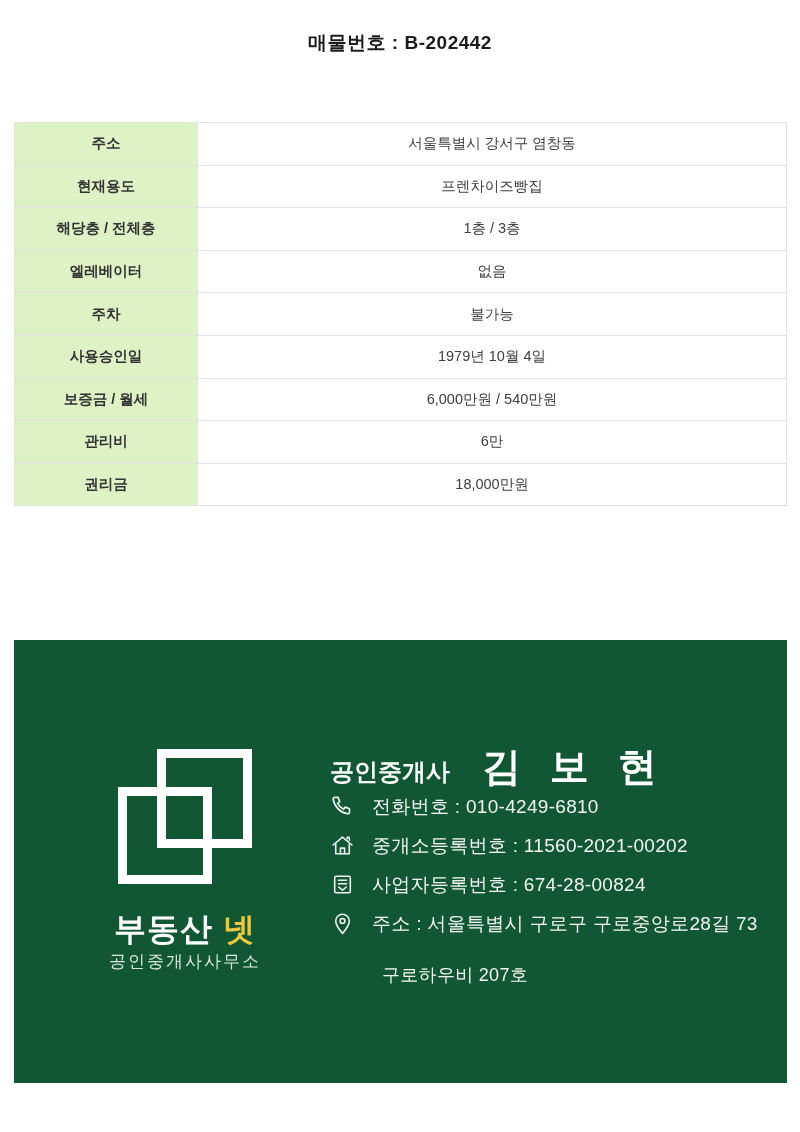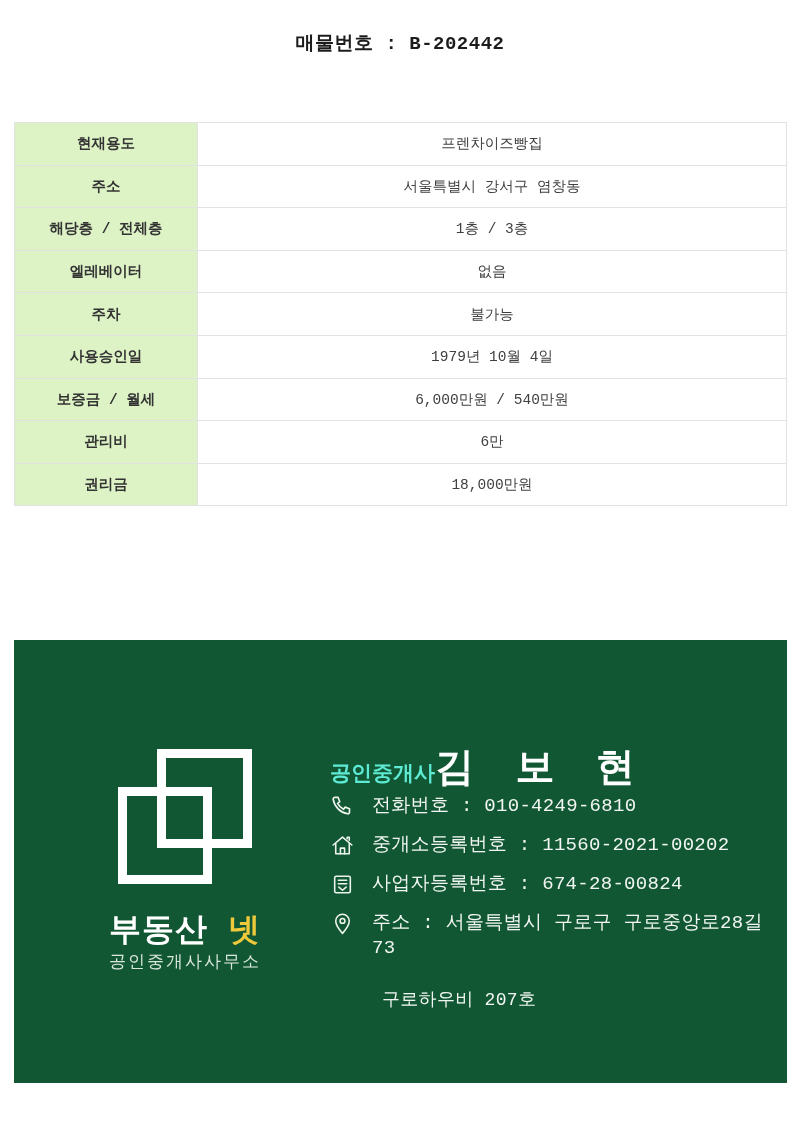--- a/index.html
+++ b/index.html
@@ -1,18 +1,18 @@
 <!DOCTYPE html>
 <html><head>
 <meta charset="utf-8">
 <style>
   * { margin:0; padding:0; box-sizing:border-box; }
   html,body { width:800px; height:1132px; background:#ffffff; overflow:hidden;
               font-family:"Liberation Sans","DejaVu Sans",sans-serif; }
-  .page { position:relative; width:716px; height:1132px; background:#fff;font-family:Liberation Mono, monospace; }
+  .page { position:relative; width:716px; height:1132px; background:#fff; }
 
   .title { position:absolute; top:30px; left:0; width:800px; text-align:center;
            font-size:19px; font-weight:bold; color:#1c1c1c; letter-spacing:0.5px; }
 
   .listing-table { position:absolute; left:14px; top:122px; width:773px;
                    border:1px solid #e2e2e2; border-bottom:none; }
   .trow { display:flex; height:42.6px; border-bottom:1px solid #e2e2e2; }
   .tlabel { width:183px; background:#ddf3c6; display:flex; align-items:center; justify-content:center;
             font-size:14.5px; font-weight:bold; color:#333; border-right:1px solid #e2e2e2; }
   .tvalue { flex:1; background:#fff; display:flex; align-items:center; justify-content:center;
@@ -26,45 +26,45 @@
   .logo-upper  { left:143px; top:109px; width:95px; height:99px; }
   .logo-lower  { left:104px; top:147px; width:94px; height:97px; }
 
   .brand-name { position:absolute; left:0; top:268px; width:342px; text-align:center;
                 font-size:32px; font-weight:bold; color:#ffffff; letter-spacing:1px; }
   .brand-name .accent { color:#eec93c; }
   .brand-sub  { position:absolute; left:0; top:310px; width:342px; text-align:center;
                 font-size:17px; font-weight:normal; color:#d9e6dc; letter-spacing:2px; }
 
   .agent-row { position:absolute; left:316px; top:100px; display:flex; align-items:baseline; }
-  .agent-role { font-size:21px; font-weight:bold; color:#5eead4; margin-right:0; }
+  .agent-role { font-size:24px; font-weight:bold; color:#ffffff; margin-right:32px; }
   .agent-name { font-size:39px; font-weight:bold; color:#ffffff; letter-spacing:9px; }
 
   .contacts { position:absolute; left:316px; top:154px; display:flex; flex-direction:column; gap:14px;justify-content:space-between; }
   .c-row { display:flex; align-items:flex-start; }
   .c-icon { width:25px; height:25px; margin-right:17px; flex:none; color:#eef4ee; }
   .c-icon svg { width:25px; height:25px; display:block; }
   .c-text { font-size:19px; color:#f2f6f2; line-height:25px; letter-spacing:0.3px; }
   .c-text2 { font-size:18px; color:#f2f6f2; line-height:25px; margin-top:13px; padding-left:52px; letter-spacing:0.3px; }
 </style>
 </head>
 <body>
 
 <div class="page">
 
   <div class="title">매물번호 : B-202442</div>
 
   <div class="listing-table">
     <div class="trow">
+      <div class="tlabel">주소</div>
+      <div class="tvalue">서울특별시 강서구 염창동</div>
+    </div>
+    <div class="trow">
       <div class="tlabel">현재용도</div>
       <div class="tvalue">프렌차이즈빵집</div>
-    </div>
-    <div class="trow">
-      <div class="tlabel">주소</div>
-      <div class="tvalue">서울특별시 강서구 염창동</div>
     </div>
     <div class="trow">
       <div class="tlabel">해당층 / 전체층</div>
       <div class="tvalue">1층 / 3층</div>
     </div>
     <div class="trow">
       <div class="tlabel">엘레베이터</div>
       <div class="tvalue">없음</div>
     </div>
     <div class="trow">

